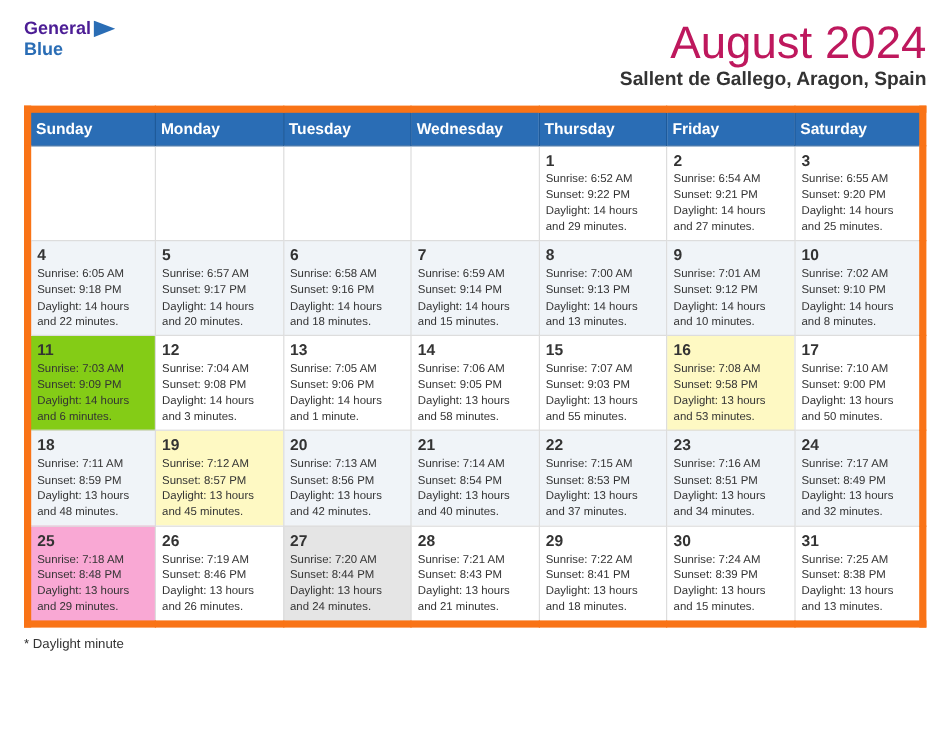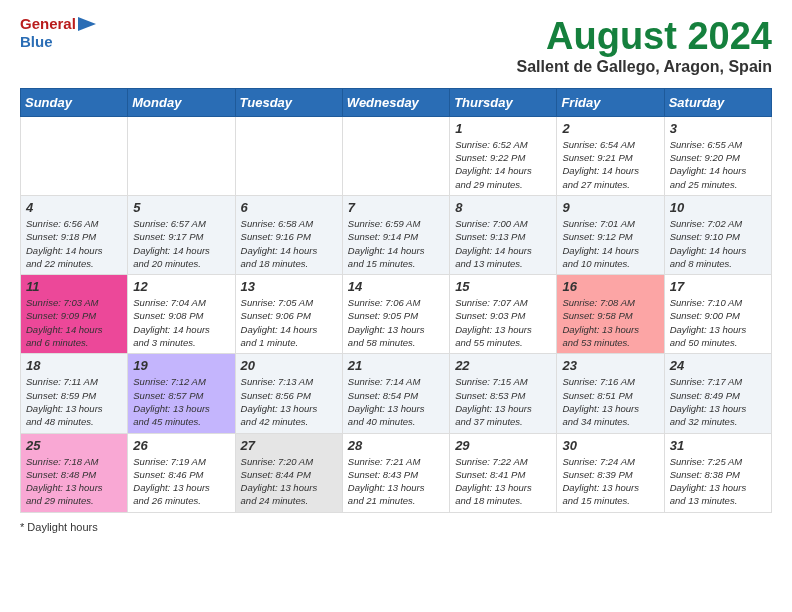--- a/index.html
+++ b/index.html
@@ -19,34 +19,33 @@
     .logo {
       display: flex;
       align-items: center;
       gap: 4px;
     }
     .title-area {
       text-align: right;
     }
     .main-title {
       font-size: 38px;
-      font-weight: bold;
-      color: #15803d;
+      font-weight: normal;
+      color: #be185d;
       line-height: 1.1;
     }
     .subtitle {
       font-size: 16px;
       color: #333;
       font-weight: bold;
     }
     .calendar {
       width: 100%;
       border-collapse: collapse;
-      border: 1px solid #f97316;
-      font-style: italic;
+      border: 6px solid #f97316;
     }
     .calendar th {
       background-color: #2a6db5;
       color: #fff;
       font-size: 13px;
       font-weight: bold;
       padding: 6px 4px;
       text-align: left;
       border: 1px solid #1e5a9a;
     }
@@ -87,21 +86,21 @@
       color: #333;
     }
   </style>
 </head>
 <body>
 
 <div class="header-area">
   <div class="logo">
     <div style="line-height:1.1;">
       <div style="display:flex;align-items:center;gap:2px;">
-        <span style="font-size:15px;font-weight:bold;color:#b91c1c;">General</span>
+        <span style="font-size:15px;font-weight:bold;color:#4c1d95;">General</span>
         <svg width="18" height="14" viewBox="0 0 18 14">
           <polygon points="0,0 18,7 0,14" fill="#2a6db5"></polygon>
         </svg>
       </div>
       <div>
         <span style="font-size:15px;font-weight:bold;color:#2a6db5;">Blue</span>
       </div>
     </div>
   </div>
   <div class="title-area">
@@ -146,21 +145,21 @@
           <span class="day-number">3</span>
           <div class="day-info" style="white-space: pre-line;">Sunrise: 6:55 AM
 Sunset: 9:20 PM
 Daylight: 14 hours
 and 25 minutes.</div>
         </td>
       </tr>
       <tr>
         <td style="background: rgb(240, 244, 248);">
           <span class="day-number">4</span>
-          <div class="day-info" style="white-space: pre-line;">Sunrise: 6:56 AM
+          <div class="day-info" style="white-space: pre-line;">Sunrise: 6:05 AM
 Sunset: 9:18 PM
 Daylight: 14 hours
 and 22 minutes.</div>
         </td>
         <td style="background: rgb(240, 244, 248);">
           <span class="day-number">5</span>
           <div class="day-info" style="white-space: pre-line;">Sunrise: 6:57 AM
 Sunset: 9:17 PM
 Daylight: 14 hours
 and 20 minutes.</div>
@@ -195,21 +194,21 @@
         </td>
         <td style="background: rgb(240, 244, 248);">
           <span class="day-number">10</span>
           <div class="day-info" style="white-space: pre-line;">Sunrise: 7:02 AM
 Sunset: 9:10 PM
 Daylight: 14 hours
 and 8 minutes.</div>
         </td>
       </tr>
       <tr>
-        <td style="background: #ec4899; margin-left: 24px;">
+        <td style="background: #84cc16; margin-left: 24px;">
           <span class="day-number">11</span>
           <div class="day-info" style="white-space: pre-line;">Sunrise: 7:03 AM
 Sunset: 9:09 PM
 Daylight: 14 hours
 and 6 minutes.</div>
         </td>
         <td style="background: rgb(255, 255, 255);">
           <span class="day-number">12</span>
           <div class="day-info" style="white-space: pre-line;">Sunrise: 7:04 AM
 Sunset: 9:08 PM
@@ -230,21 +229,21 @@
 Daylight: 13 hours
 and 58 minutes.</div>
         </td>
         <td style="background: rgb(255, 255, 255);">
           <span class="day-number">15</span>
           <div class="day-info" style="white-space: pre-line;">Sunrise: 7:07 AM
 Sunset: 9:03 PM
 Daylight: 13 hours
 and 55 minutes.</div>
         </td>
-        <td style="background: #fca5a5;">
+        <td style="background: #fef9c3;">
           <span class="day-number">16</span>
           <div class="day-info" style="white-space: pre-line;">Sunrise: 7:08 AM
 Sunset: 9:58 PM
 Daylight: 13 hours
 and 53 minutes.</div>
         </td>
         <td style="background: rgb(255, 255, 255);">
           <span class="day-number">17</span>
           <div class="day-info" style="white-space: pre-line;">Sunrise: 7:10 AM
 Sunset: 9:00 PM
@@ -253,21 +252,21 @@
         </td>
       </tr>
       <tr>
         <td style="background: rgb(240, 244, 248);">
           <span class="day-number">18</span>
           <div class="day-info" style="white-space: pre-line;">Sunrise: 7:11 AM
 Sunset: 8:59 PM
 Daylight: 13 hours
 and 48 minutes.</div>
         </td>
-        <td style="background: #c4b5fd;">
+        <td style="background: #fef9c3;">
           <span class="day-number">19</span>
           <div class="day-info" style="white-space: pre-line;">Sunrise: 7:12 AM
 Sunset: 8:57 PM
 Daylight: 13 hours
 and 45 minutes.</div>
         </td>
         <td style="background: rgb(240, 244, 248);">
           <span class="day-number">20</span>
           <div class="day-info" style="white-space: pre-line;">Sunrise: 7:13 AM
 Sunset: 8:56 PM
@@ -351,14 +350,14 @@
           <div class="day-info" style="white-space: pre-line;">Sunrise: 7:25 AM
 Sunset: 8:38 PM
 Daylight: 13 hours
 and 13 minutes.</div>
         </td>
       </tr>
     </tbody>
 </table>
 
 <div class="footer-note">
-  * <span>Daylight hours</span>
+  * <span>Daylight minute</span>
 </div>
 
 </body></html>

